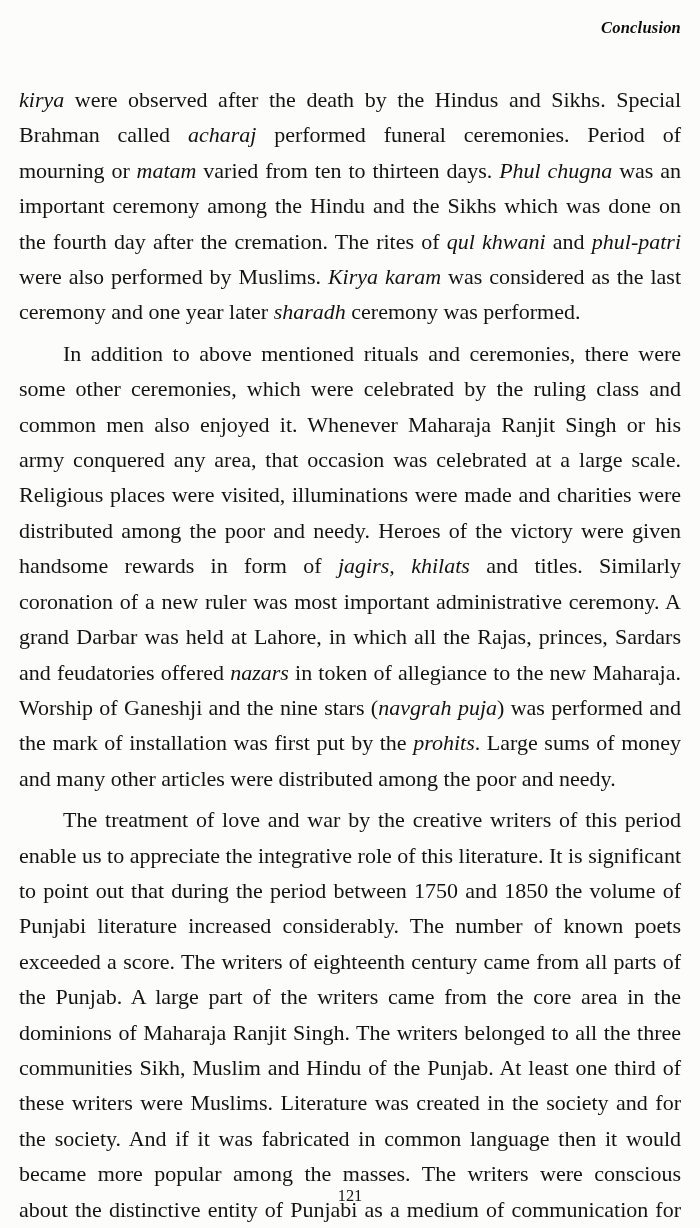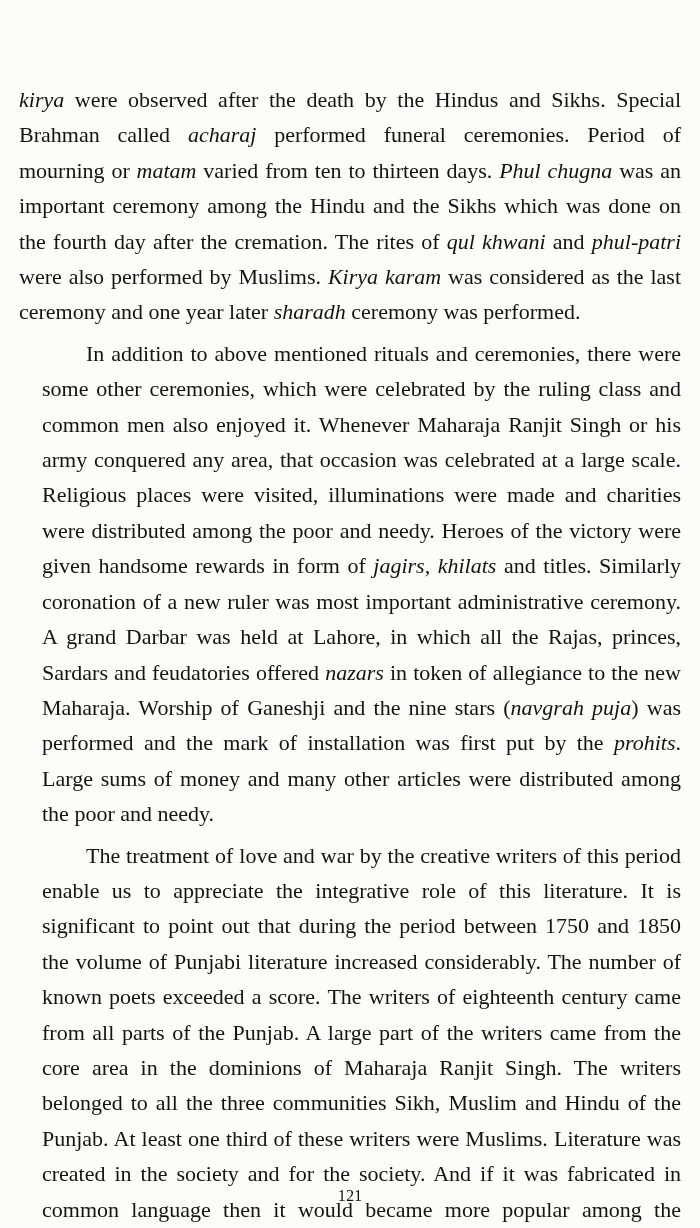--- a/index.html
+++ b/index.html
@@ -49,21 +49,20 @@
     text-align: justify;
     text-justify: inter-word;
     font-size: 22px;
     line-height: 35.4px;
     color: #131313;
     hyphens: none;
     -webkit-hyphens: none;
   }
   p.para + p.para {
     margin-top: 6px;
-    margin-left: 23px;
   }
   p.indent {
     text-indent: 44px;
   }
   .it {
     font-style: italic;
   }
   .page-number {
     position: absolute;
     left: 0;
@@ -72,20 +71,21 @@
     text-align: center;
     font-size: 16.4px;
     color: #131313;
   }
 </style>
 </head>
 <body>
 
 <div class="page">
 
+  <div class="running-head">Conclusion</div>
 
   <div class="body-block">
       <p class="para"><span class="it">kirya</span><span> were observed after the death by the Hindus and Sikhs. Special Brahman called </span><span class="it">acharaj</span><span> performed funeral ceremonies. Period of mourning or </span><span class="it">matam</span><span> varied from ten to thirteen days. </span><span class="it">Phul chugna</span><span> was an important ceremony among the Hindu and the Sikhs which was done on the fourth day after the cremation. The rites of </span><span class="it">qul khwani</span><span> and </span><span class="it">phul-patri</span><span> were also performed by Muslims. </span><span class="it">Kirya karam</span><span> was considered as the last ceremony and one year later </span><span class="it">sharadh</span><span> ceremony was performed.</span></p>
       <p class="para indent"><span>In addition to above mentioned rituals and ceremonies, there were some other ceremonies, which were celebrated by the ruling class and common men also enjoyed it. Whenever Maharaja Ranjit Singh or his army conquered any area, that occasion was celebrated at a large scale. Religious places were visited, illuminations were made and charities were distributed among the poor and needy. Heroes of the victory were given handsome rewards in form of </span><span class="it">jagirs, khilats</span><span> and titles. Similarly coronation of a new ruler was most important administrative ceremony. A grand Darbar was held at Lahore, in which all the Rajas, princes, Sardars and feudatories offered </span><span class="it">nazars</span><span> in token of allegiance to the new Maharaja. Worship of Ganeshji and the nine stars (</span><span class="it">navgrah puja</span><span>) was performed and the mark of installation was first put by the </span><span class="it">prohits</span><span>. Large sums of money and many other articles were distributed among the poor and needy.</span></p>
       <p class="para indent"><span>The treatment of love and war by the creative writers of this period enable us to appreciate the integrative role of this literature. It is significant to point out that during the period between 1750 and 1850 the volume of Punjabi literature increased considerably. The number of known poets exceeded a score. The writers of eighteenth century came from all parts of the Punjab. A large part of the writers came from the core area in the dominions of Maharaja Ranjit Singh. The writers belonged to all the three communities Sikh, Muslim and Hindu of the Punjab. At least one third of these writers were Muslims. Literature was created in the society and for the society. And if it was fabricated in common language then it would became more popular among the masses. The writers were conscious about the distinctive entity of Punjabi as a medium of communication for the common people. The tradition of Punjabi literature growing with the conscious efforts of Punjabi writers. Ahmad Yar and Waris Shah produced their works in the common language which was Punjabi.</span></p>
     </div>
 
   <div class="page-number">121</div>
 
 </div>

